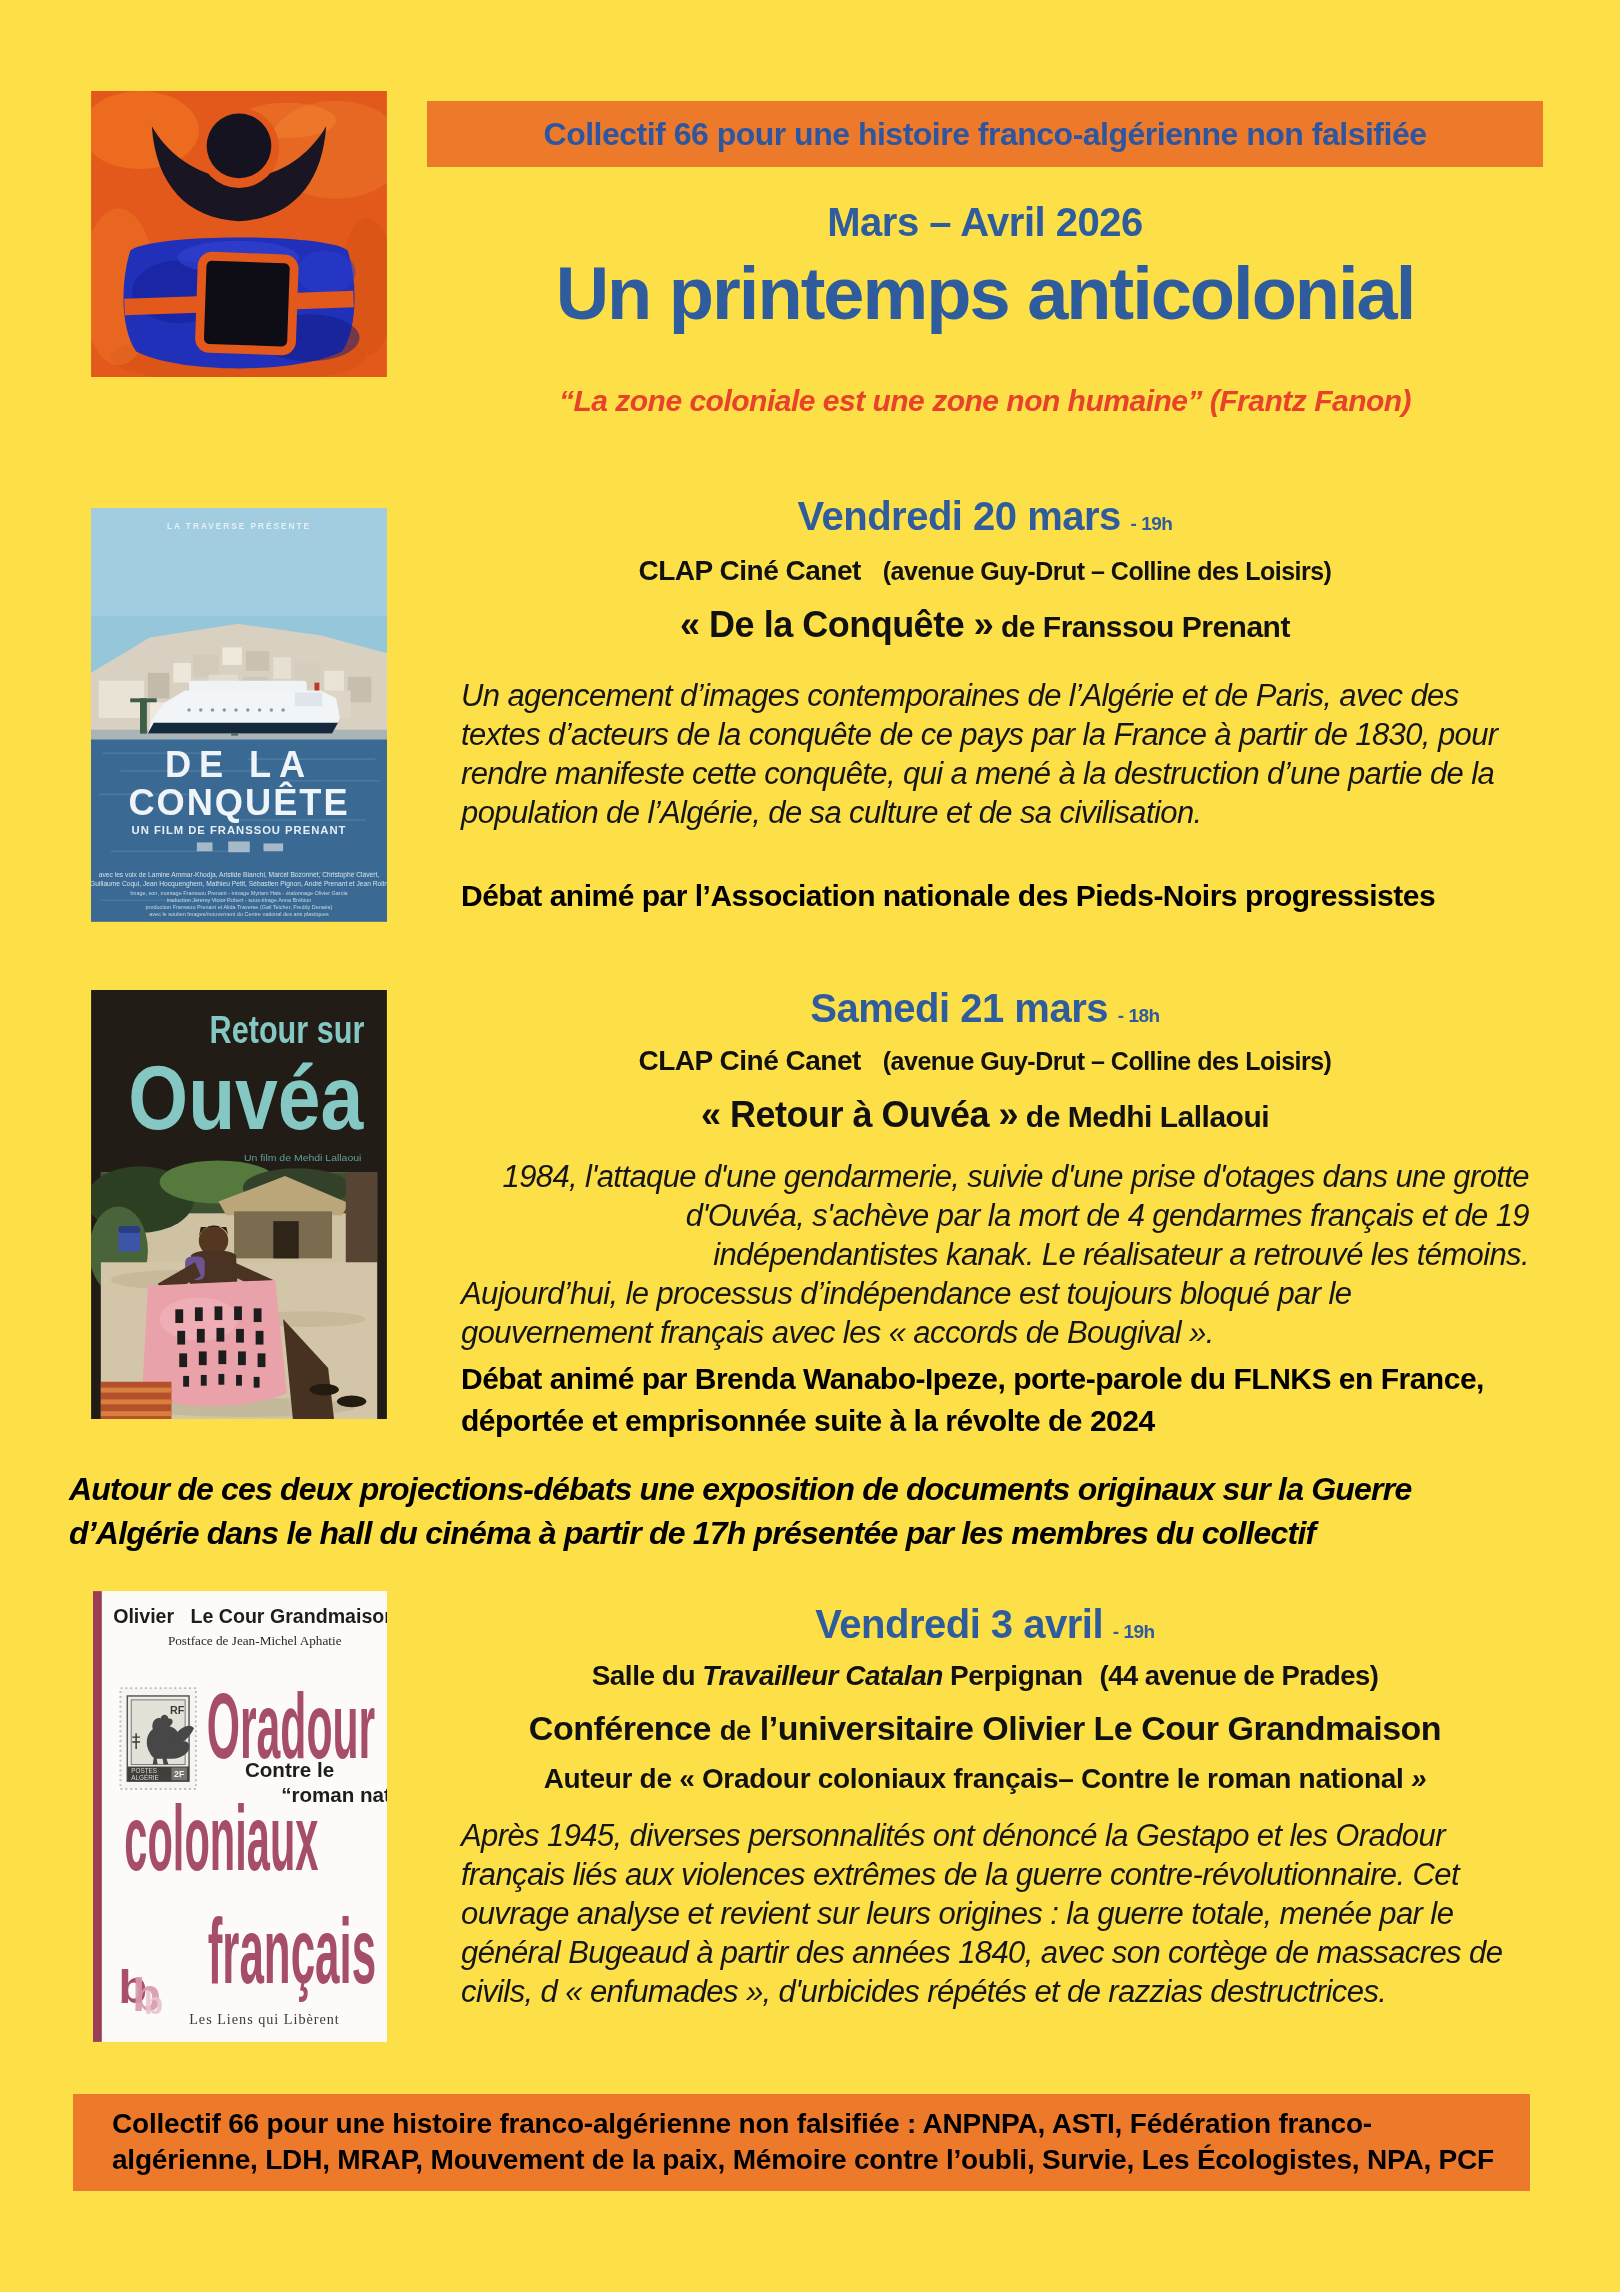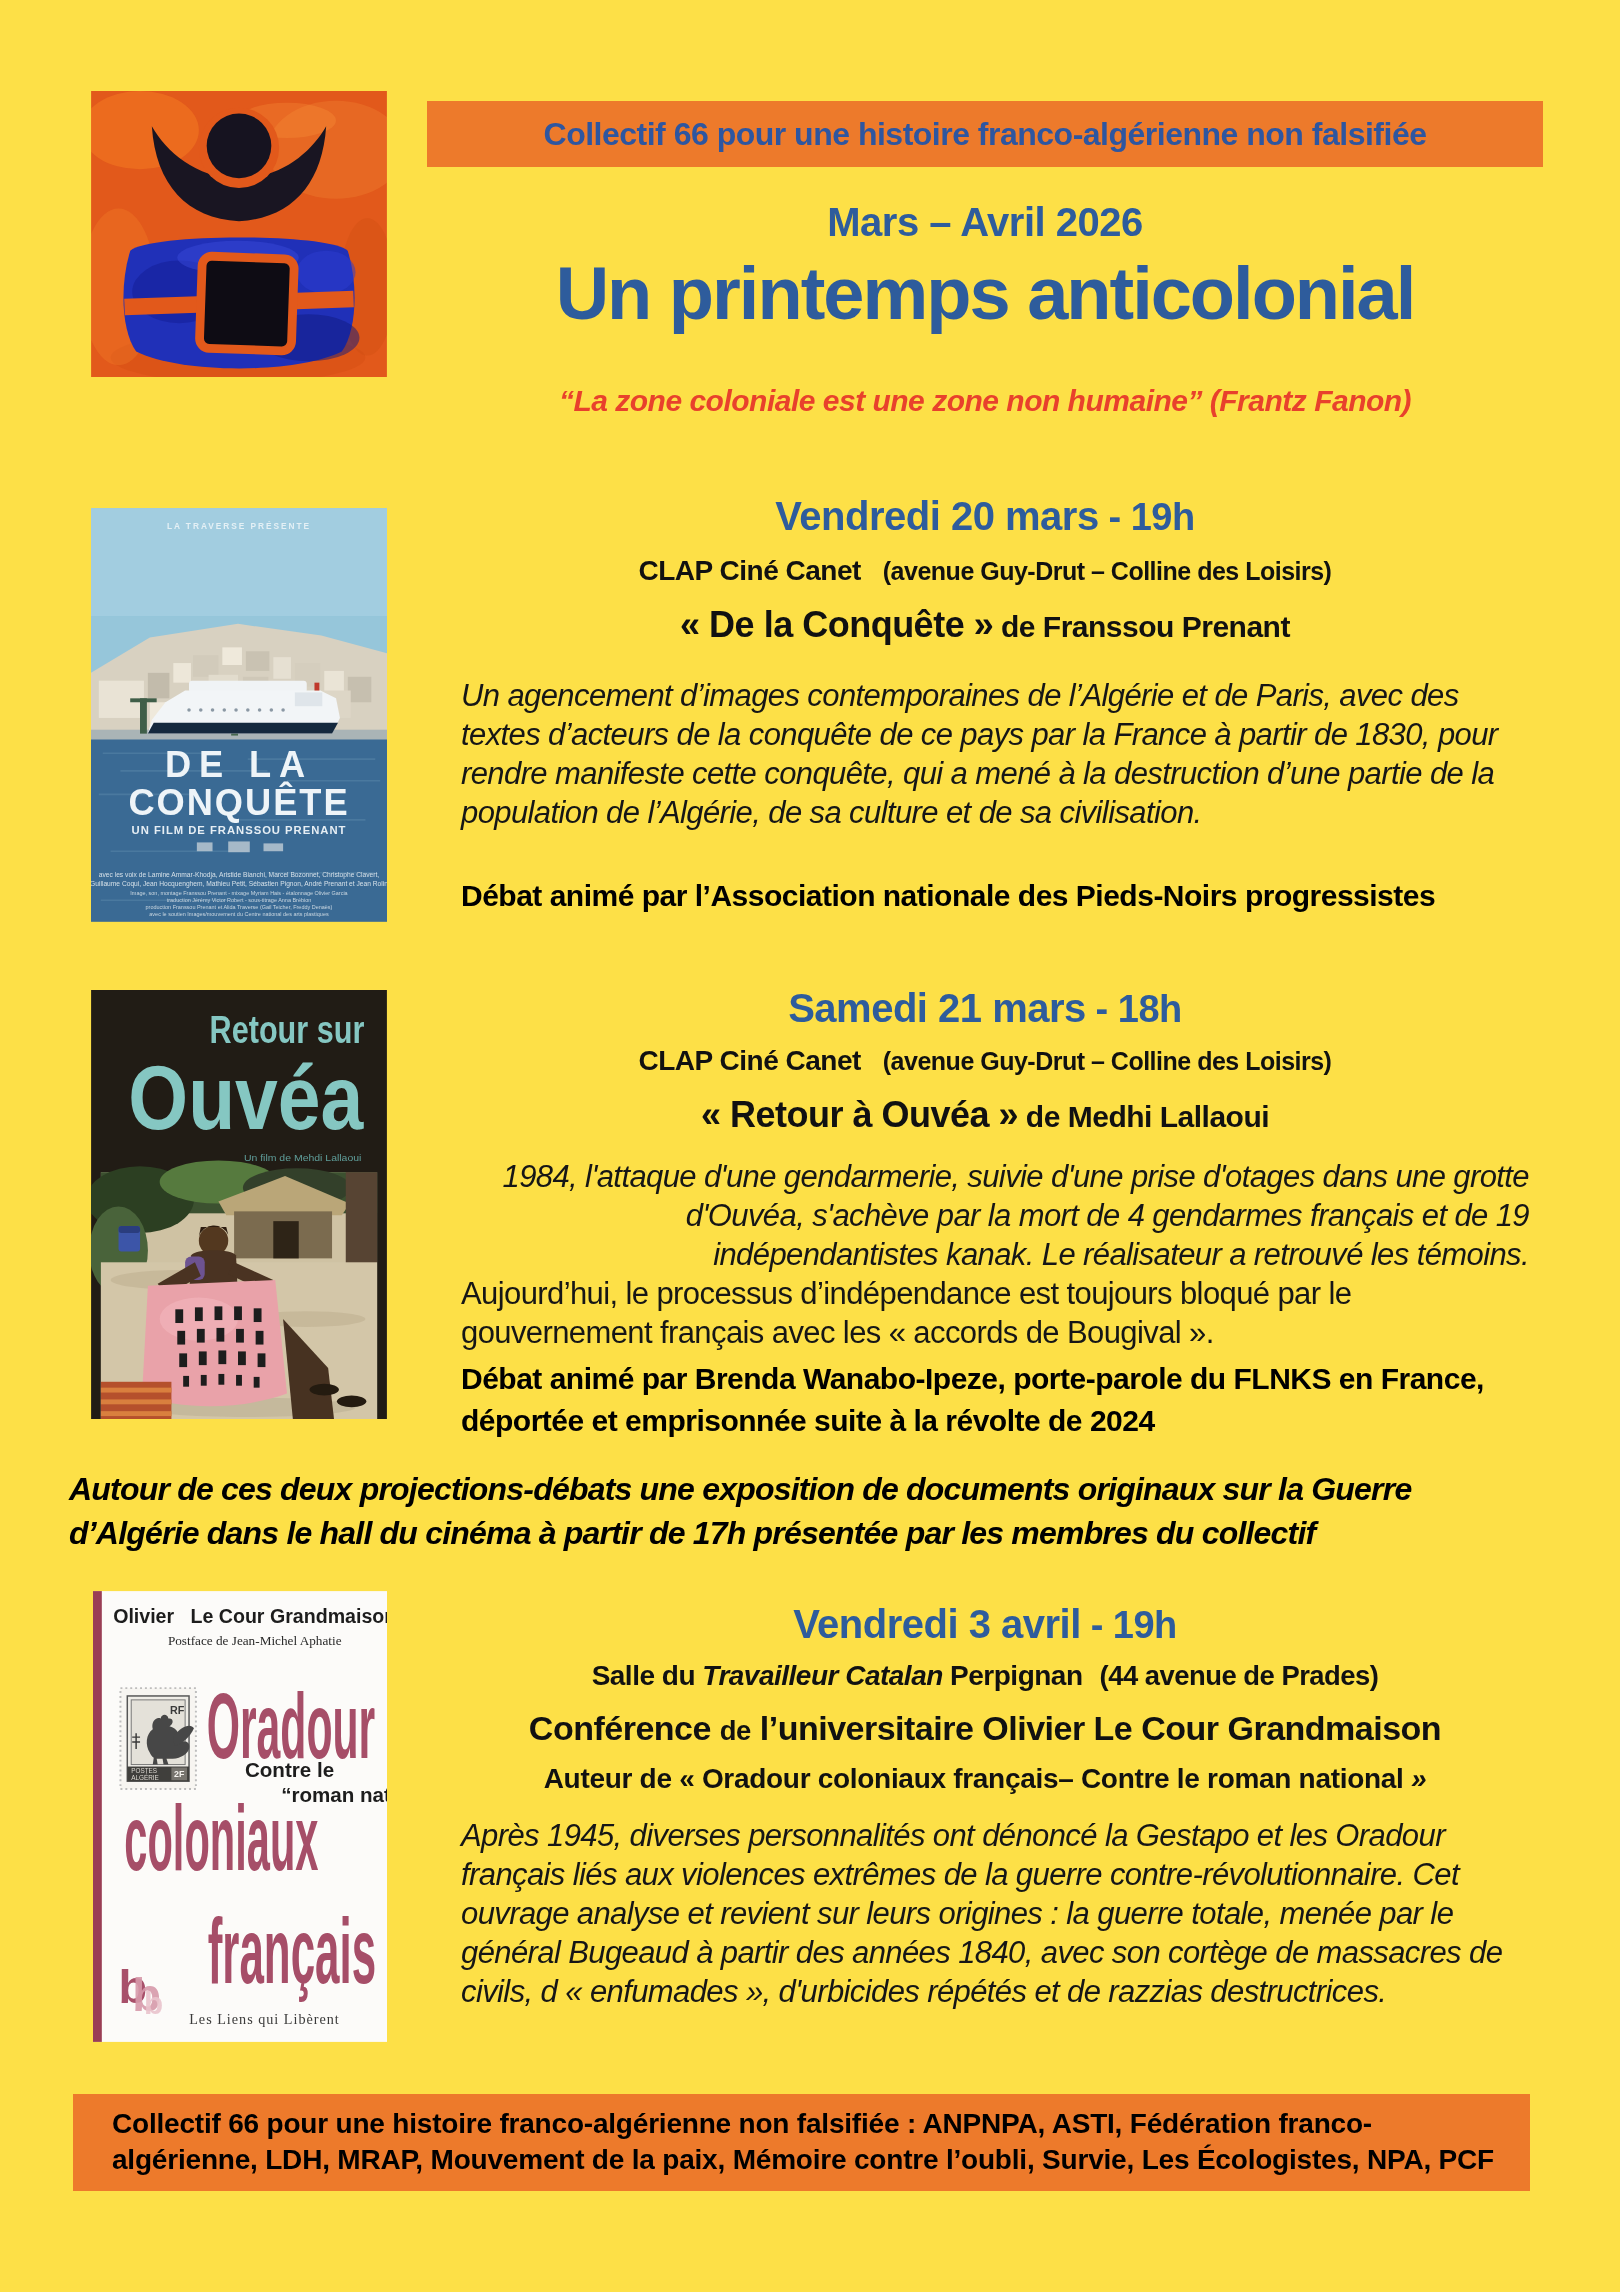--- a/index.html
+++ b/index.html
@@ -16,21 +16,21 @@
     left:427px;top:101px;width:1116px;height:66px;
     background:#ED7A2B;color:#2E56A0;
     font-size:32px;font-weight:bold;line-height:66px;text-align:center;
     letter-spacing:-0.5px;
   }
   .date-range{top:200px;font-size:40px;font-weight:bold;letter-spacing:-0.5px;}
   .main-title{top:251px;font-size:74px;font-weight:bold;letter-spacing:-2px;}
   .quote{top:384px;font-size:30px;font-weight:bold;font-style:italic;color:#E8412C;letter-spacing:-0.5px;}
   
   .ev-date{font-size:40px;font-weight:bold;letter-spacing:-0.5px;}
-  .ev-date .time{font-size:38px;margin-left:9.8px;}
+  .ev-date .time{font-size:19px;margin-left:9.8px;}
   .ev-venue{font-size:28px;font-weight:bold;letter-spacing:-0.5px;}
   .ev-venue .detail{font-size:25px;margin-left:22px;}
   .ev-film{font-size:36px;font-weight:600;letter-spacing:-0.5px;}
   .ev-film .by{font-size:30px;font-weight:600;margin-left:7.8px;}
   .para{
     left:461px;width:1068px;font-size:31px;line-height:39px;
     letter-spacing:-0.6px;text-align:left;color:#161616;
   }
   .italic{font-style:italic;}
   .debate{left:461px;width:1122px;font-size:30px;line-height:42px;font-weight:bold;color:#000;text-align:left;letter-spacing:-0.5px;}
@@ -192,21 +192,21 @@
   <div class="abs center-col ev-date blue" style="top:986px;">
     <span>Samedi 21 mars</span><span class="time">- 18h</span>
   </div>
   <div class="abs center-col ev-venue" style="top:1045px;">
     <span>CLAP Ciné Canet</span><span class="detail">(avenue Guy-Drut – Colline des Loisirs)</span>
   </div>
   <div class="abs center-col ev-film" style="top:1094px;">
     <span>« Retour à Ouvéa »</span><span class="by">de Medhi Lallaoui</span>
   </div>
   <div class="abs para italic" style="top:1157px;text-align:right;">1984, l'attaque d'une gendarmerie, suivie d'une prise d'otages dans une grotte d'Ouvéa, s'achève par la mort de 4 gendarmes français et de 19 indépendantistes kanak. Le réalisateur a retrouvé les témoins.</div>
-  <div class="abs para" style="top:1274px;">Aujourd’hui, le processus d’indépendance est toujours bloqué par le gouvernement français avec les « accords de Bougival ».</div>
+  <div class="abs para" style="top:1274px;font-style:italic;">Aujourd’hui, le processus d’indépendance est toujours bloqué par le gouvernement français avec les « accords de Bougival ».</div>
   <div class="abs debate" style="top:1358px;width:1098px;">Débat animé par Brenda Wanabo-Ipeze, porte-parole du FLNKS en France, déportée et emprisonnée suite à la révolte de 2024</div>
 
   <div class="poster" style="left:91px;top:990px;width:320px;height:429px;">
     <svg width="296" height="429" viewBox="0 0 302 438">
       <rect width="302" height="438" fill="#211c15"></rect>
       <text x="200" y="54" text-anchor="middle" font-size="40" font-weight="bold" fill="#85c7c2" textLength="158" lengthAdjust="spacingAndGlyphs">Retour sur</text>
       <text x="158" y="142" text-anchor="middle" font-size="92" font-weight="bold" fill="#85c7c2" textLength="240" lengthAdjust="spacingAndGlyphs">Ouvéa</text>
       <text x="216" y="175" text-anchor="middle" font-size="9.5" fill="#5f9e9a" textLength="120" lengthAdjust="spacingAndGlyphs">Un film de Mehdi Lallaoui</text>
       <g transform="translate(10,186)">
         <rect width="282" height="252" fill="#cfc2a3"></rect>

